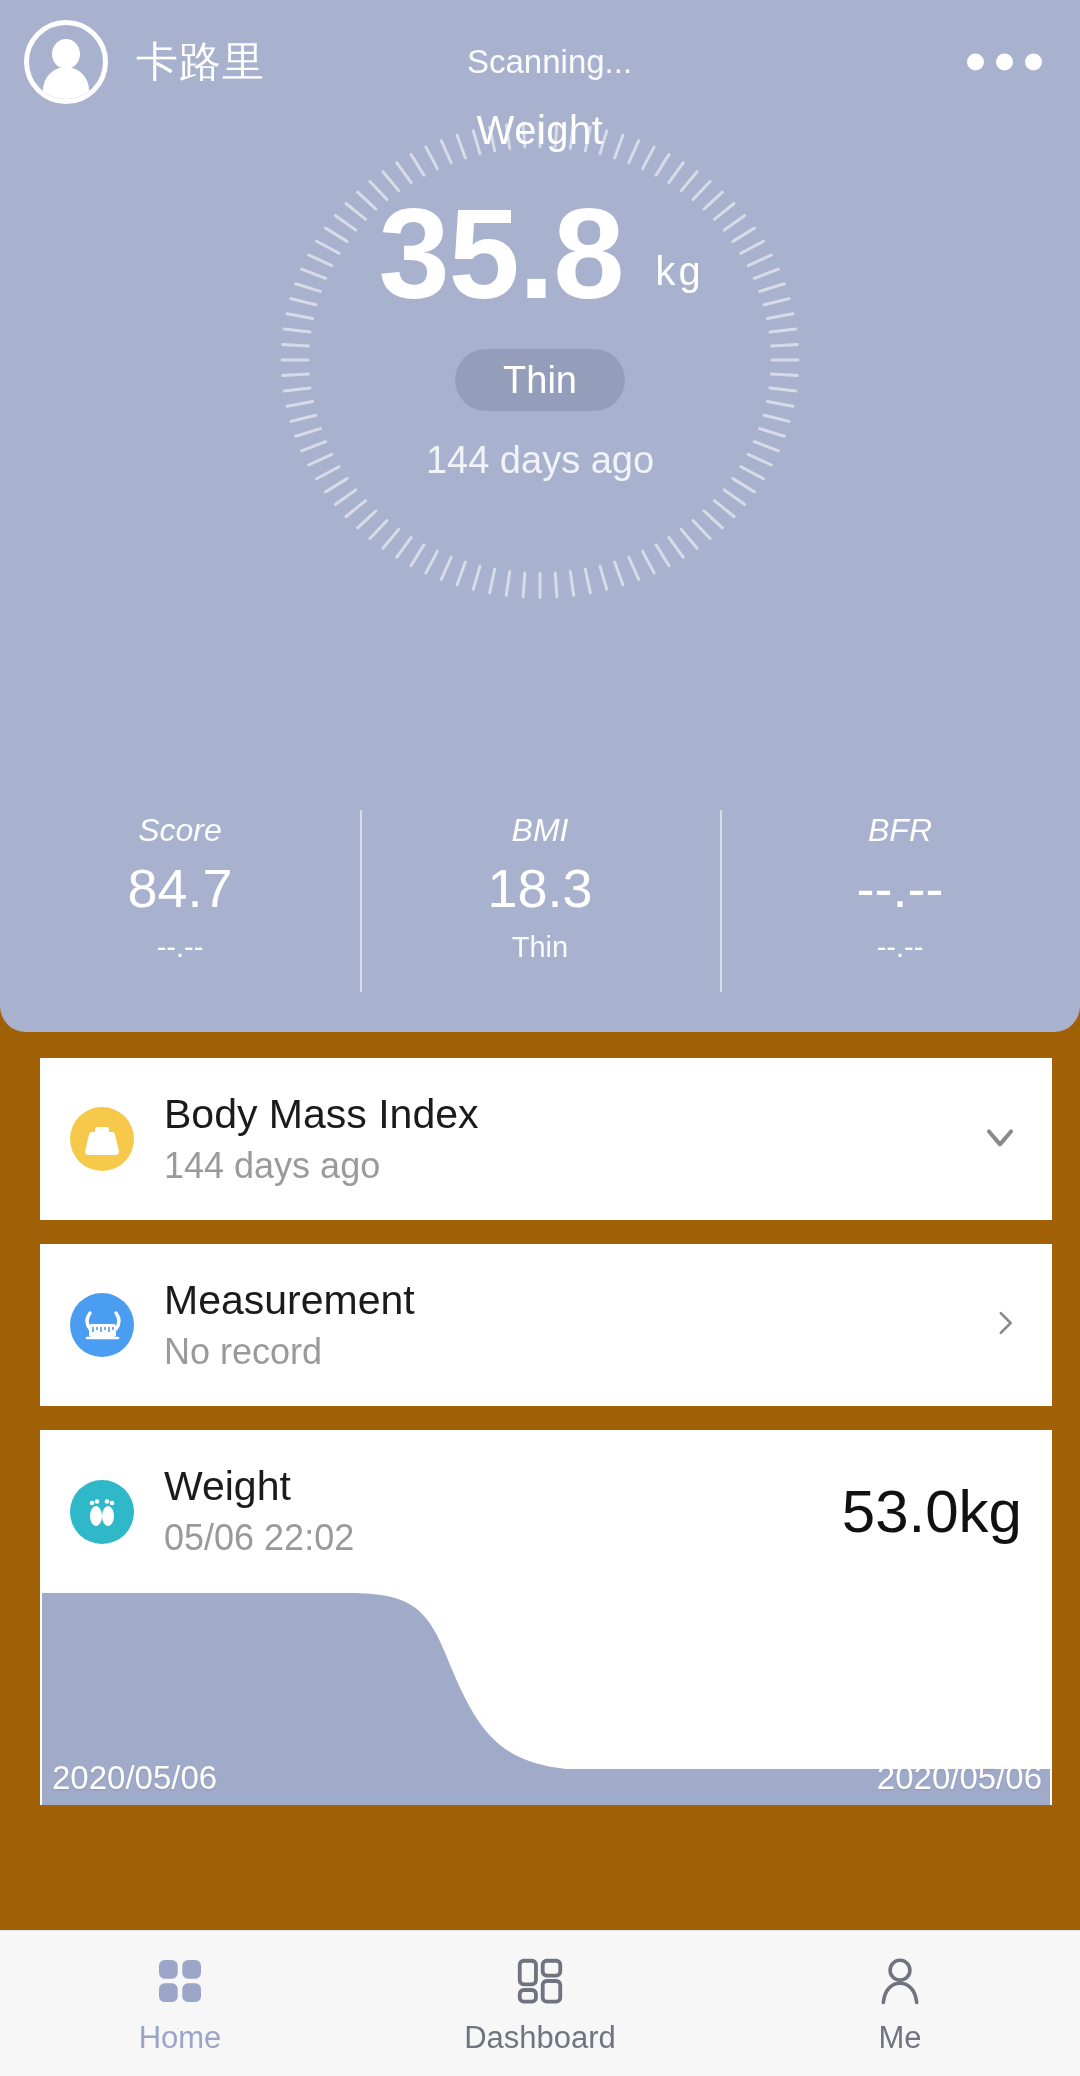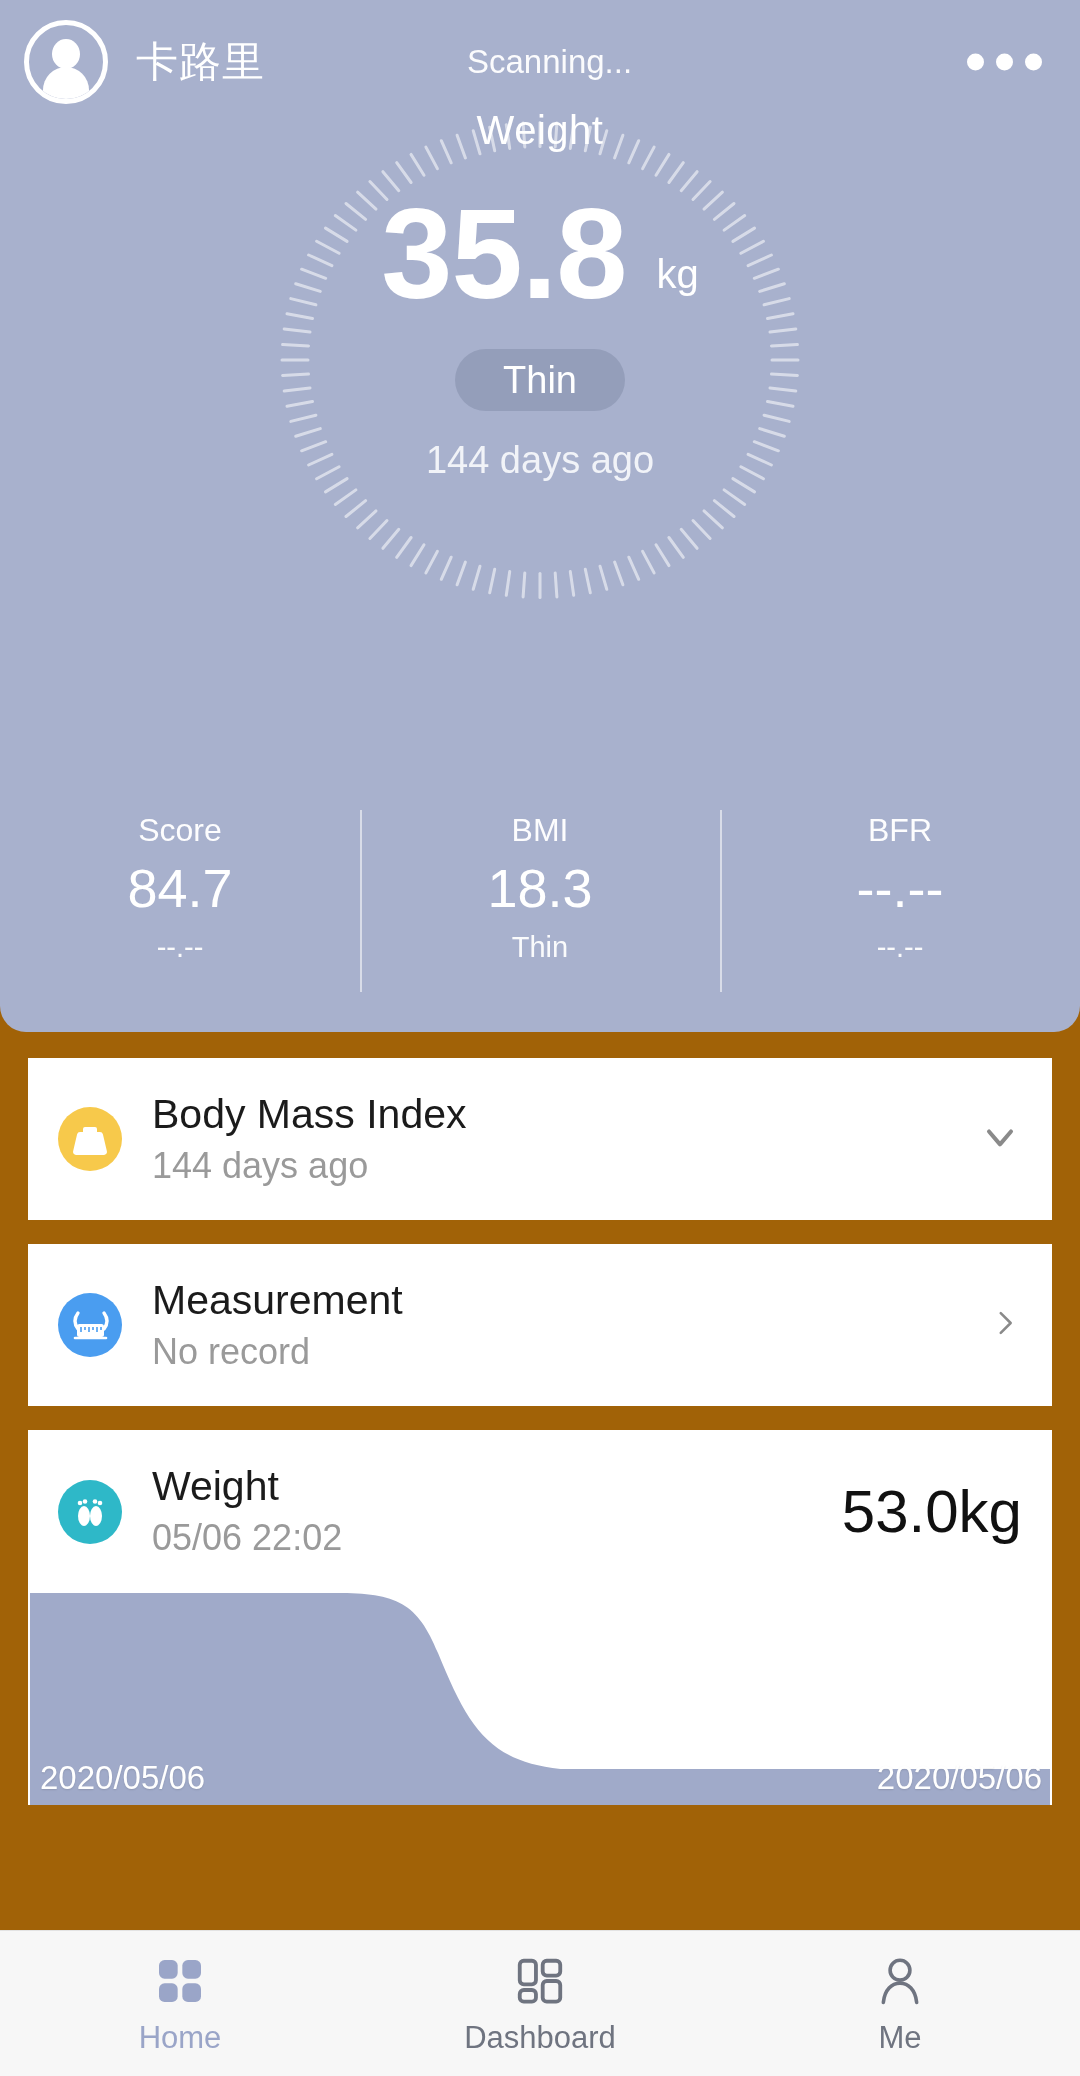--- a/index.html
+++ b/index.html
@@ -65,21 +65,21 @@
   .metricLabel{ color:#ffffff; font-size:40px; letter-spacing:.5px; }
   .bigRow{
     display:flex; align-items:flex-end; justify-content:center;
     margin-top:42px;
   }
   .bigVal{
     color:#ffffff; font-size:128px; font-weight:bold; line-height:.92;
     letter-spacing:-1px;
   }
   .bigUnit{
-    color:#ffffff; font-size:40px; margin-left:30px; margin-bottom:16px;
+    color:#ffffff; font-size:40px; margin-left:30px; margin-bottom:16px;font-family:Liberation Mono, monospace;
   }
   .badge{
     margin-top:36px;
     background:#949eba;
     color:#ffffff; font-size:38px;
     padding:12px 48px; border-radius:44px; line-height:1;
   }
   .agoText{ margin-top:28px; color:#f1f3f8; font-size:38px; }
 
   
@@ -88,26 +88,26 @@
     height:190px; display:flex; align-items:stretch;
   }
   .statCell{
     flex:1; display:flex; flex-direction:column; align-items:center;
     justify-content:flex-start; position:relative; padding-top:6px;
   }
   .statCell + .statCell::before{
     content:""; position:absolute; left:0; top:4px; bottom:4px;
     width:2px; background:rgba(255,255,255,.55);
   }
-  .statName{ color:#ffffff; font-size:32px; opacity:.98; }
+  .statName{ color:#ffffff; font-size:32px; opacity:.98;font-style:italic; }
   .statVal{ color:#ffffff; font-size:54px; margin-top:12px; line-height:1; }
   .statSub{ color:#ffffff; font-size:29px; margin-top:16px; opacity:.95; }
 
   
-  .cards{ position:absolute; left:0; top:1058px; right:0; }
+  .cards{ position:absolute; left:12px; top:1058px; right:0; }
   .card{
     background:#ffffff; margin:0 28px 24px 28px;
     position:relative;
   }
   .cardRow{ display:flex; align-items:center; padding:34px 30px; }
   .cIcon{
     width:64px; height:64px; border-radius:50%; flex:none;
     position:relative; margin-right:30px;
   }
   .cIcon svg{ position:absolute; left:0; top:0; width:64px; height:64px; }

